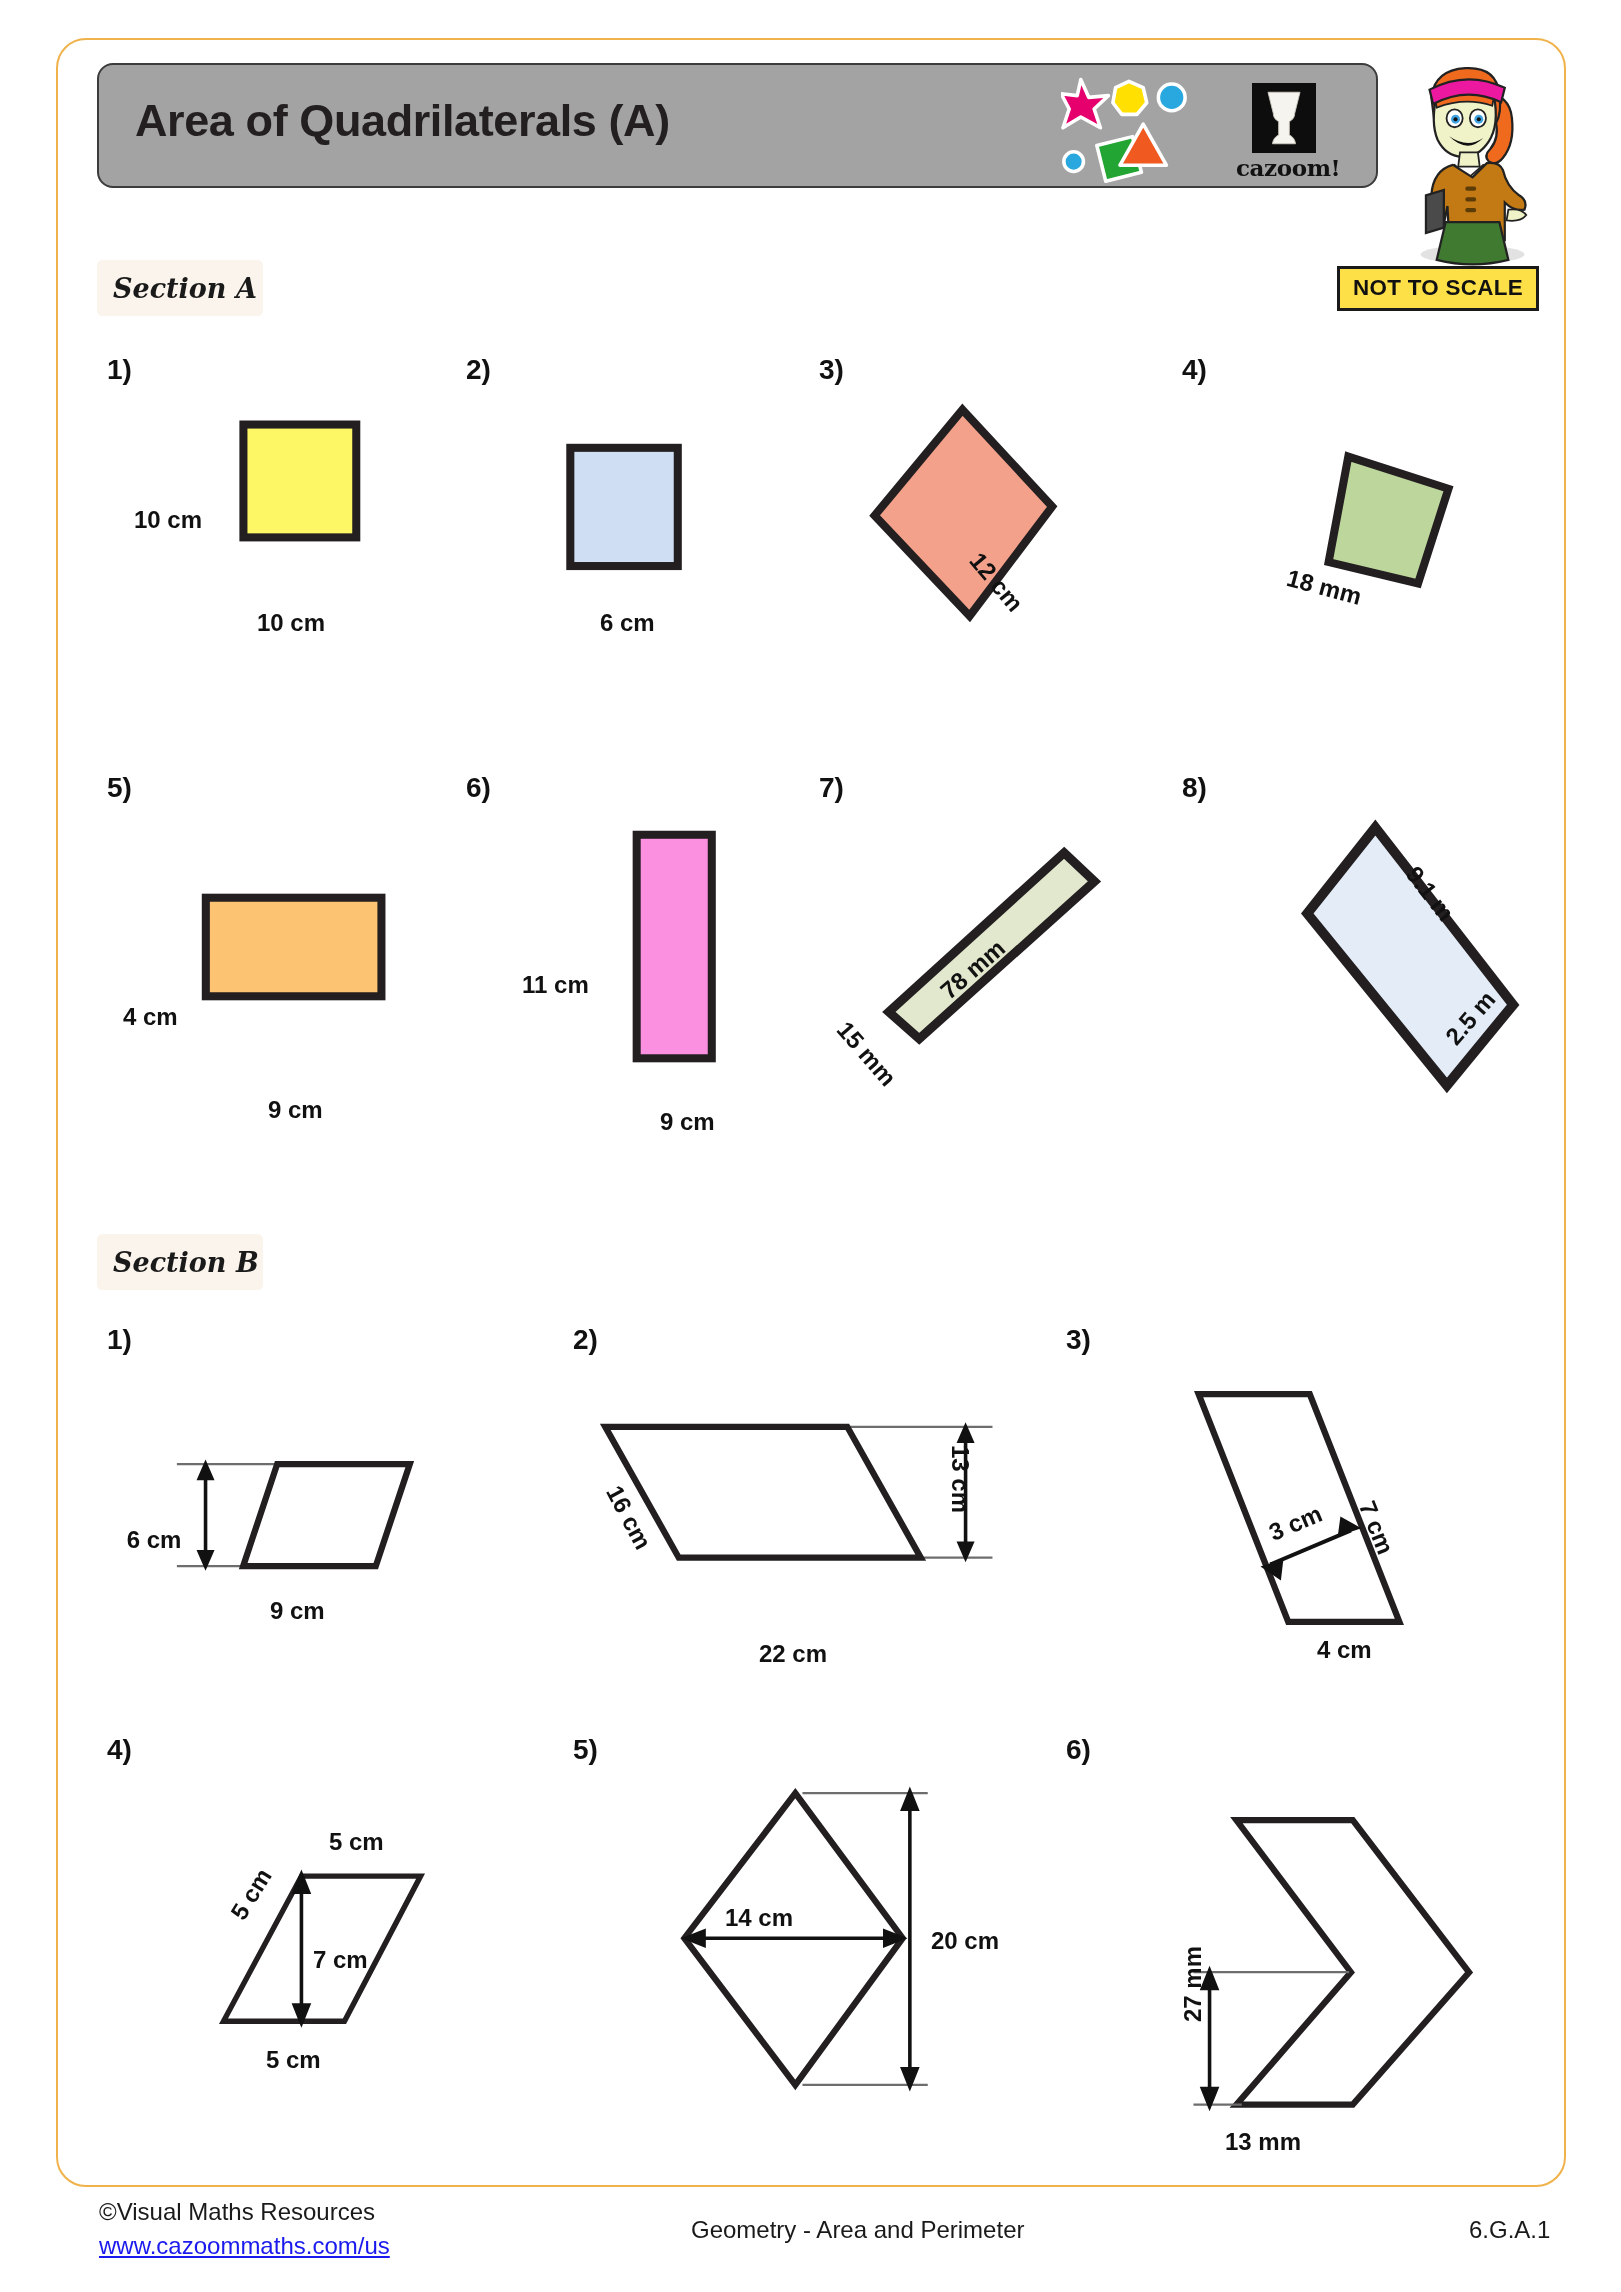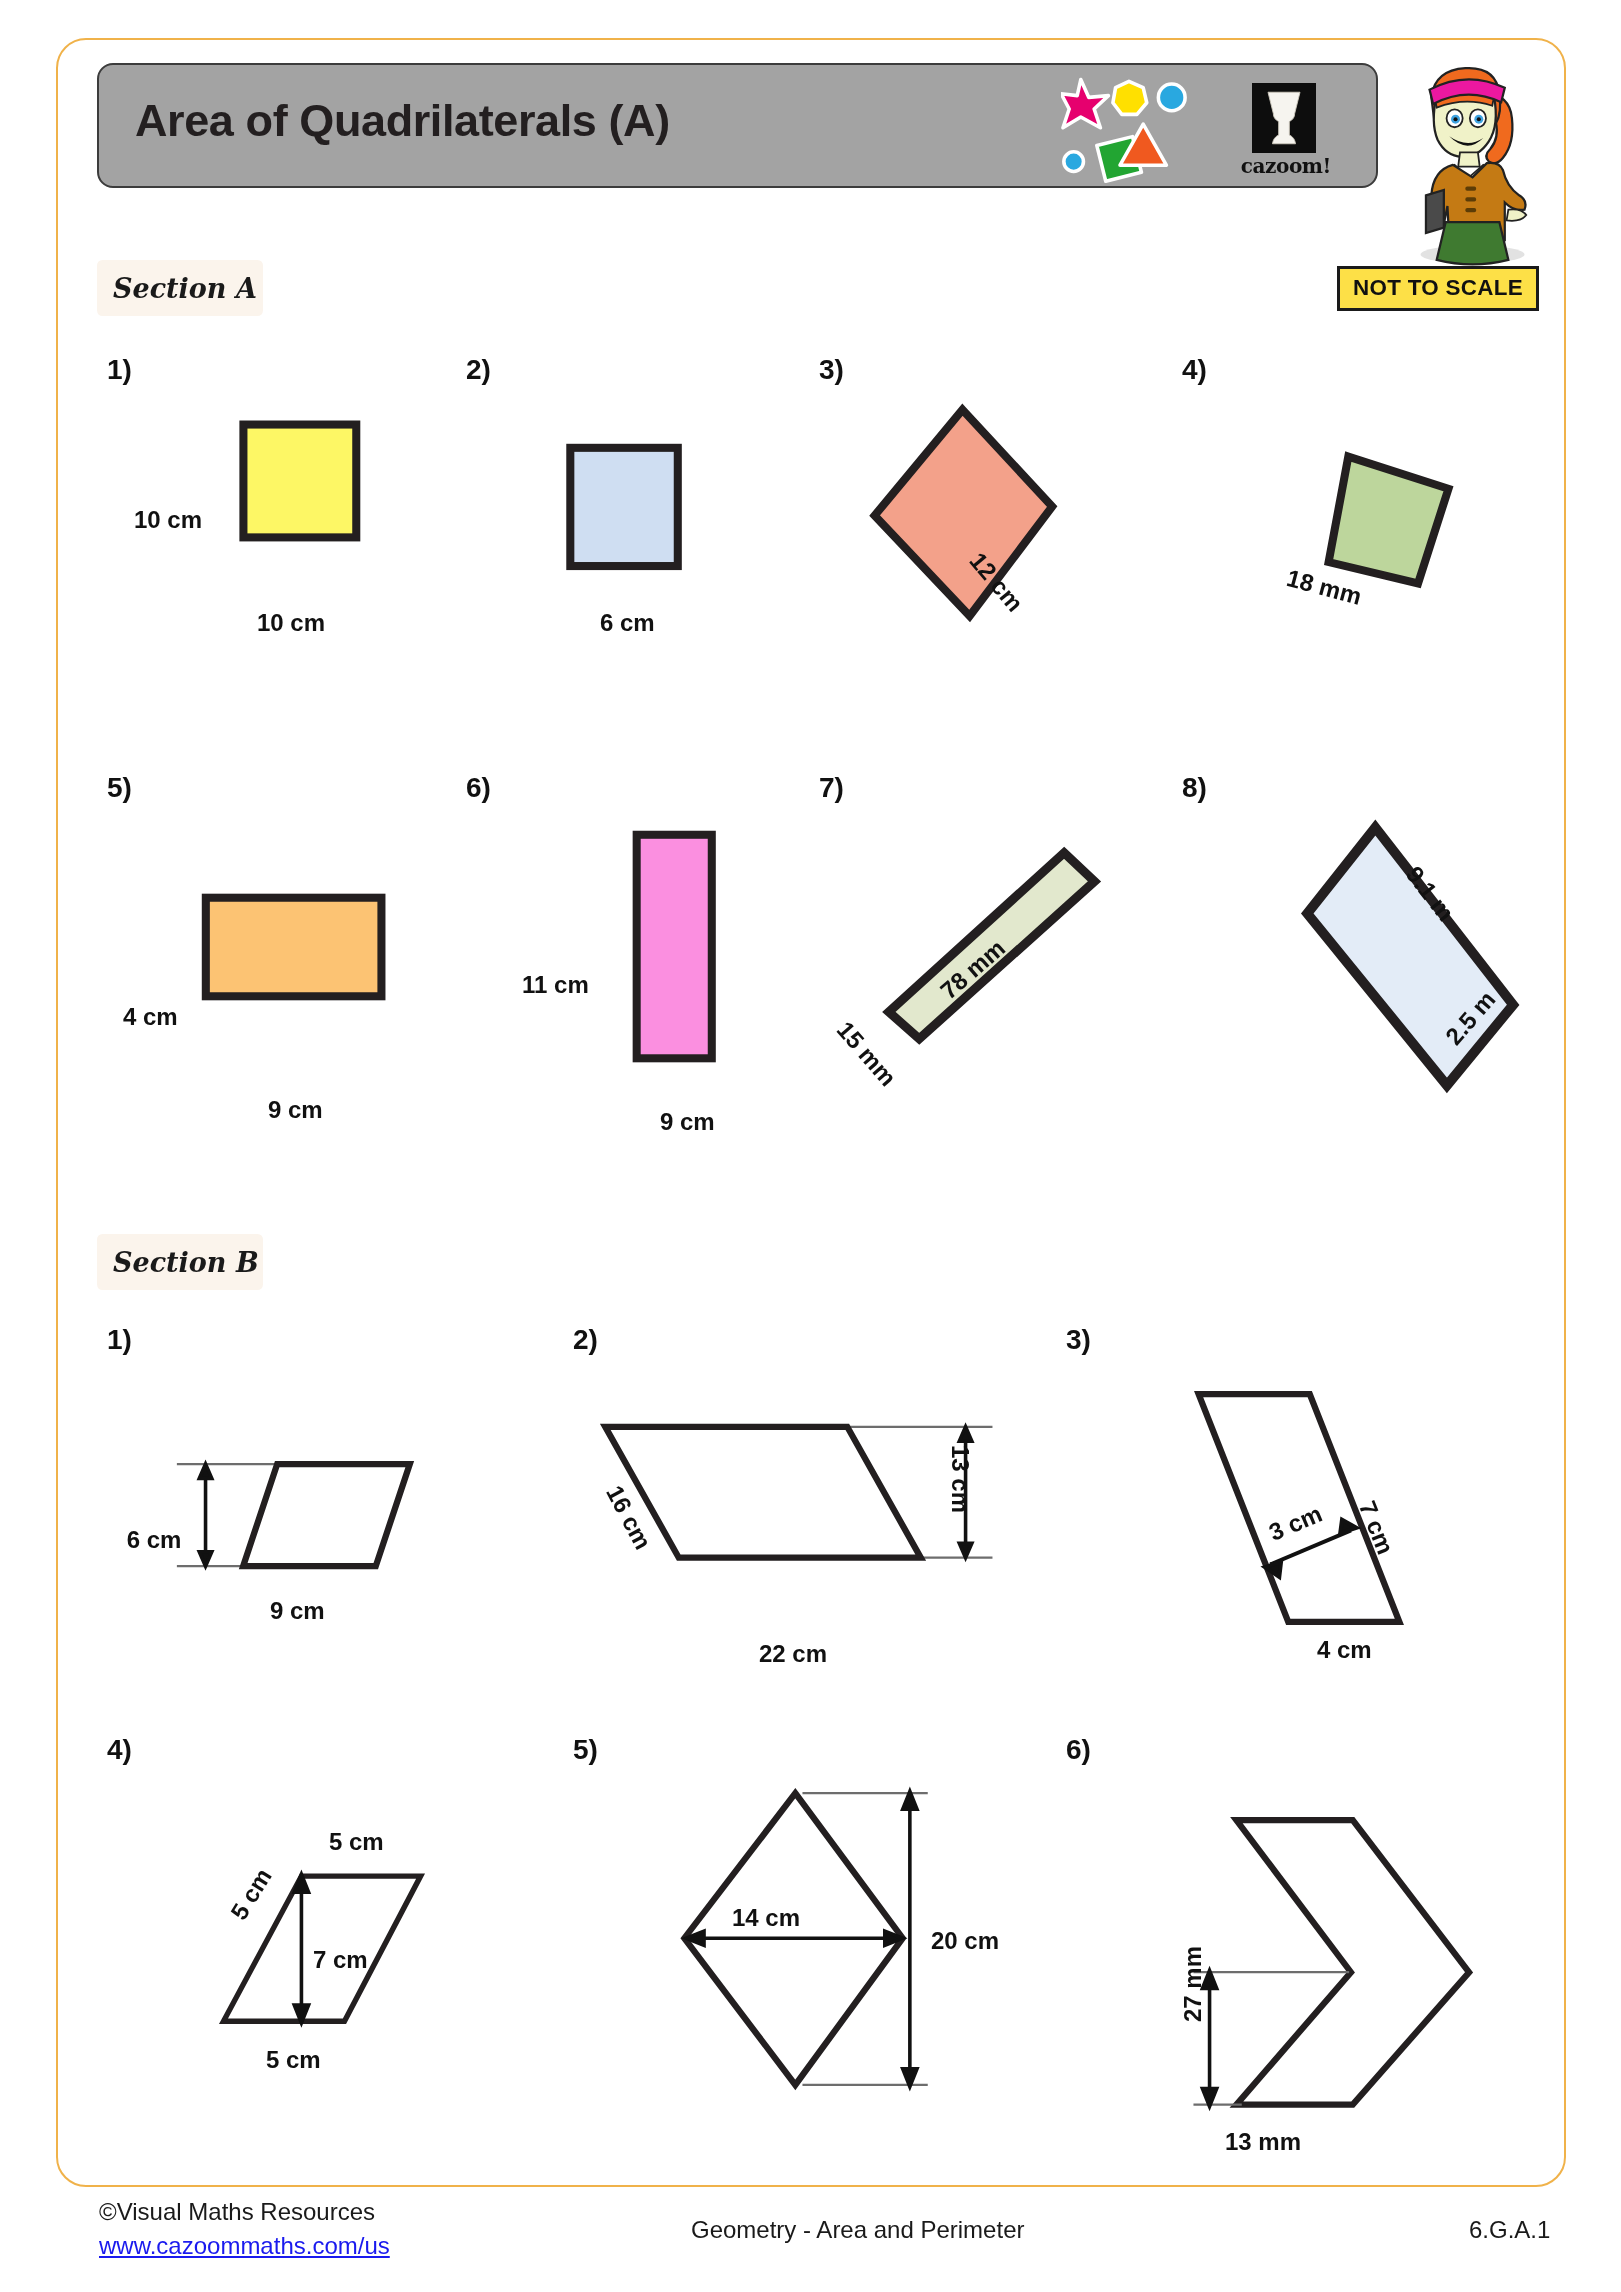--- a/index.html
+++ b/index.html
@@ -67,24 +67,24 @@
     height: 95px;
   }
   #cazoom-mark {
     width: 64px;
     height: 70px;
     background: #0d0d0d;
     margin: 0 auto;
     position: relative;
   }
   #cazoom-word {
-    text-align: right;
+    text-align: left;
     font-family: "DejaVu Serif", serif;
     font-weight: bold;
-    font-size: 20px;
+    font-size: 23px;
     color: #111;
     letter-spacing: -0.4px;
     margin-top: 0.9px;
   }
 
   #mascot {
     position: absolute;
     left: 1390px;
     top: 52px;
     width: 157px;
@@ -409,21 +409,21 @@
     <line x1="256" y1="362" x2="396" y2="362" stroke="#6d6d6d" stroke-width="2.5"></line>
     <g stroke="#111" stroke-width="4" fill="#111">
       <line x1="376" y1="44" x2="376" y2="354"></line>
       <polygon points="376,34 368,54 384,54"></polygon>
       <polygon points="376,364 368,344 384,344"></polygon>
       <line x1="138" y1="198" x2="356" y2="198"></line>
       <polygon points="126,198 146,190 146,206"></polygon>
       <polygon points="368,198 348,190 348,206"></polygon>
     </g>
   </svg>
-  <div class="lbl" style="left:159px; top:170px;">14 cm</div>
+  <div class="lbl" style="left:152px; top:170px;">14 cm</div>
   <div class="lbl" style="left:358px; top:193px;">20 cm</div>
 </div>
 
 <div class="q-cell" style="left:1066px; top:1734px; width:502px; height:376px;">
   <div class="q-num">6)</div>
   <svg class="fig" style="left:0px; top:36px;" width="484" height="349" viewBox="0 0 540 390">
     <polygon points="190,56 320,56 450,226 320,374 190,374 318,226" fill="none" stroke="#231f20" stroke-width="7" stroke-linejoin="miter"></polygon>
     <line x1="142" y1="226" x2="316" y2="226" stroke="#6d6d6d" stroke-width="2.5"></line>
     <line x1="142" y1="374" x2="196" y2="374" stroke="#6d6d6d" stroke-width="2.5"></line>
     <g stroke="#111" stroke-width="4" fill="#111">

